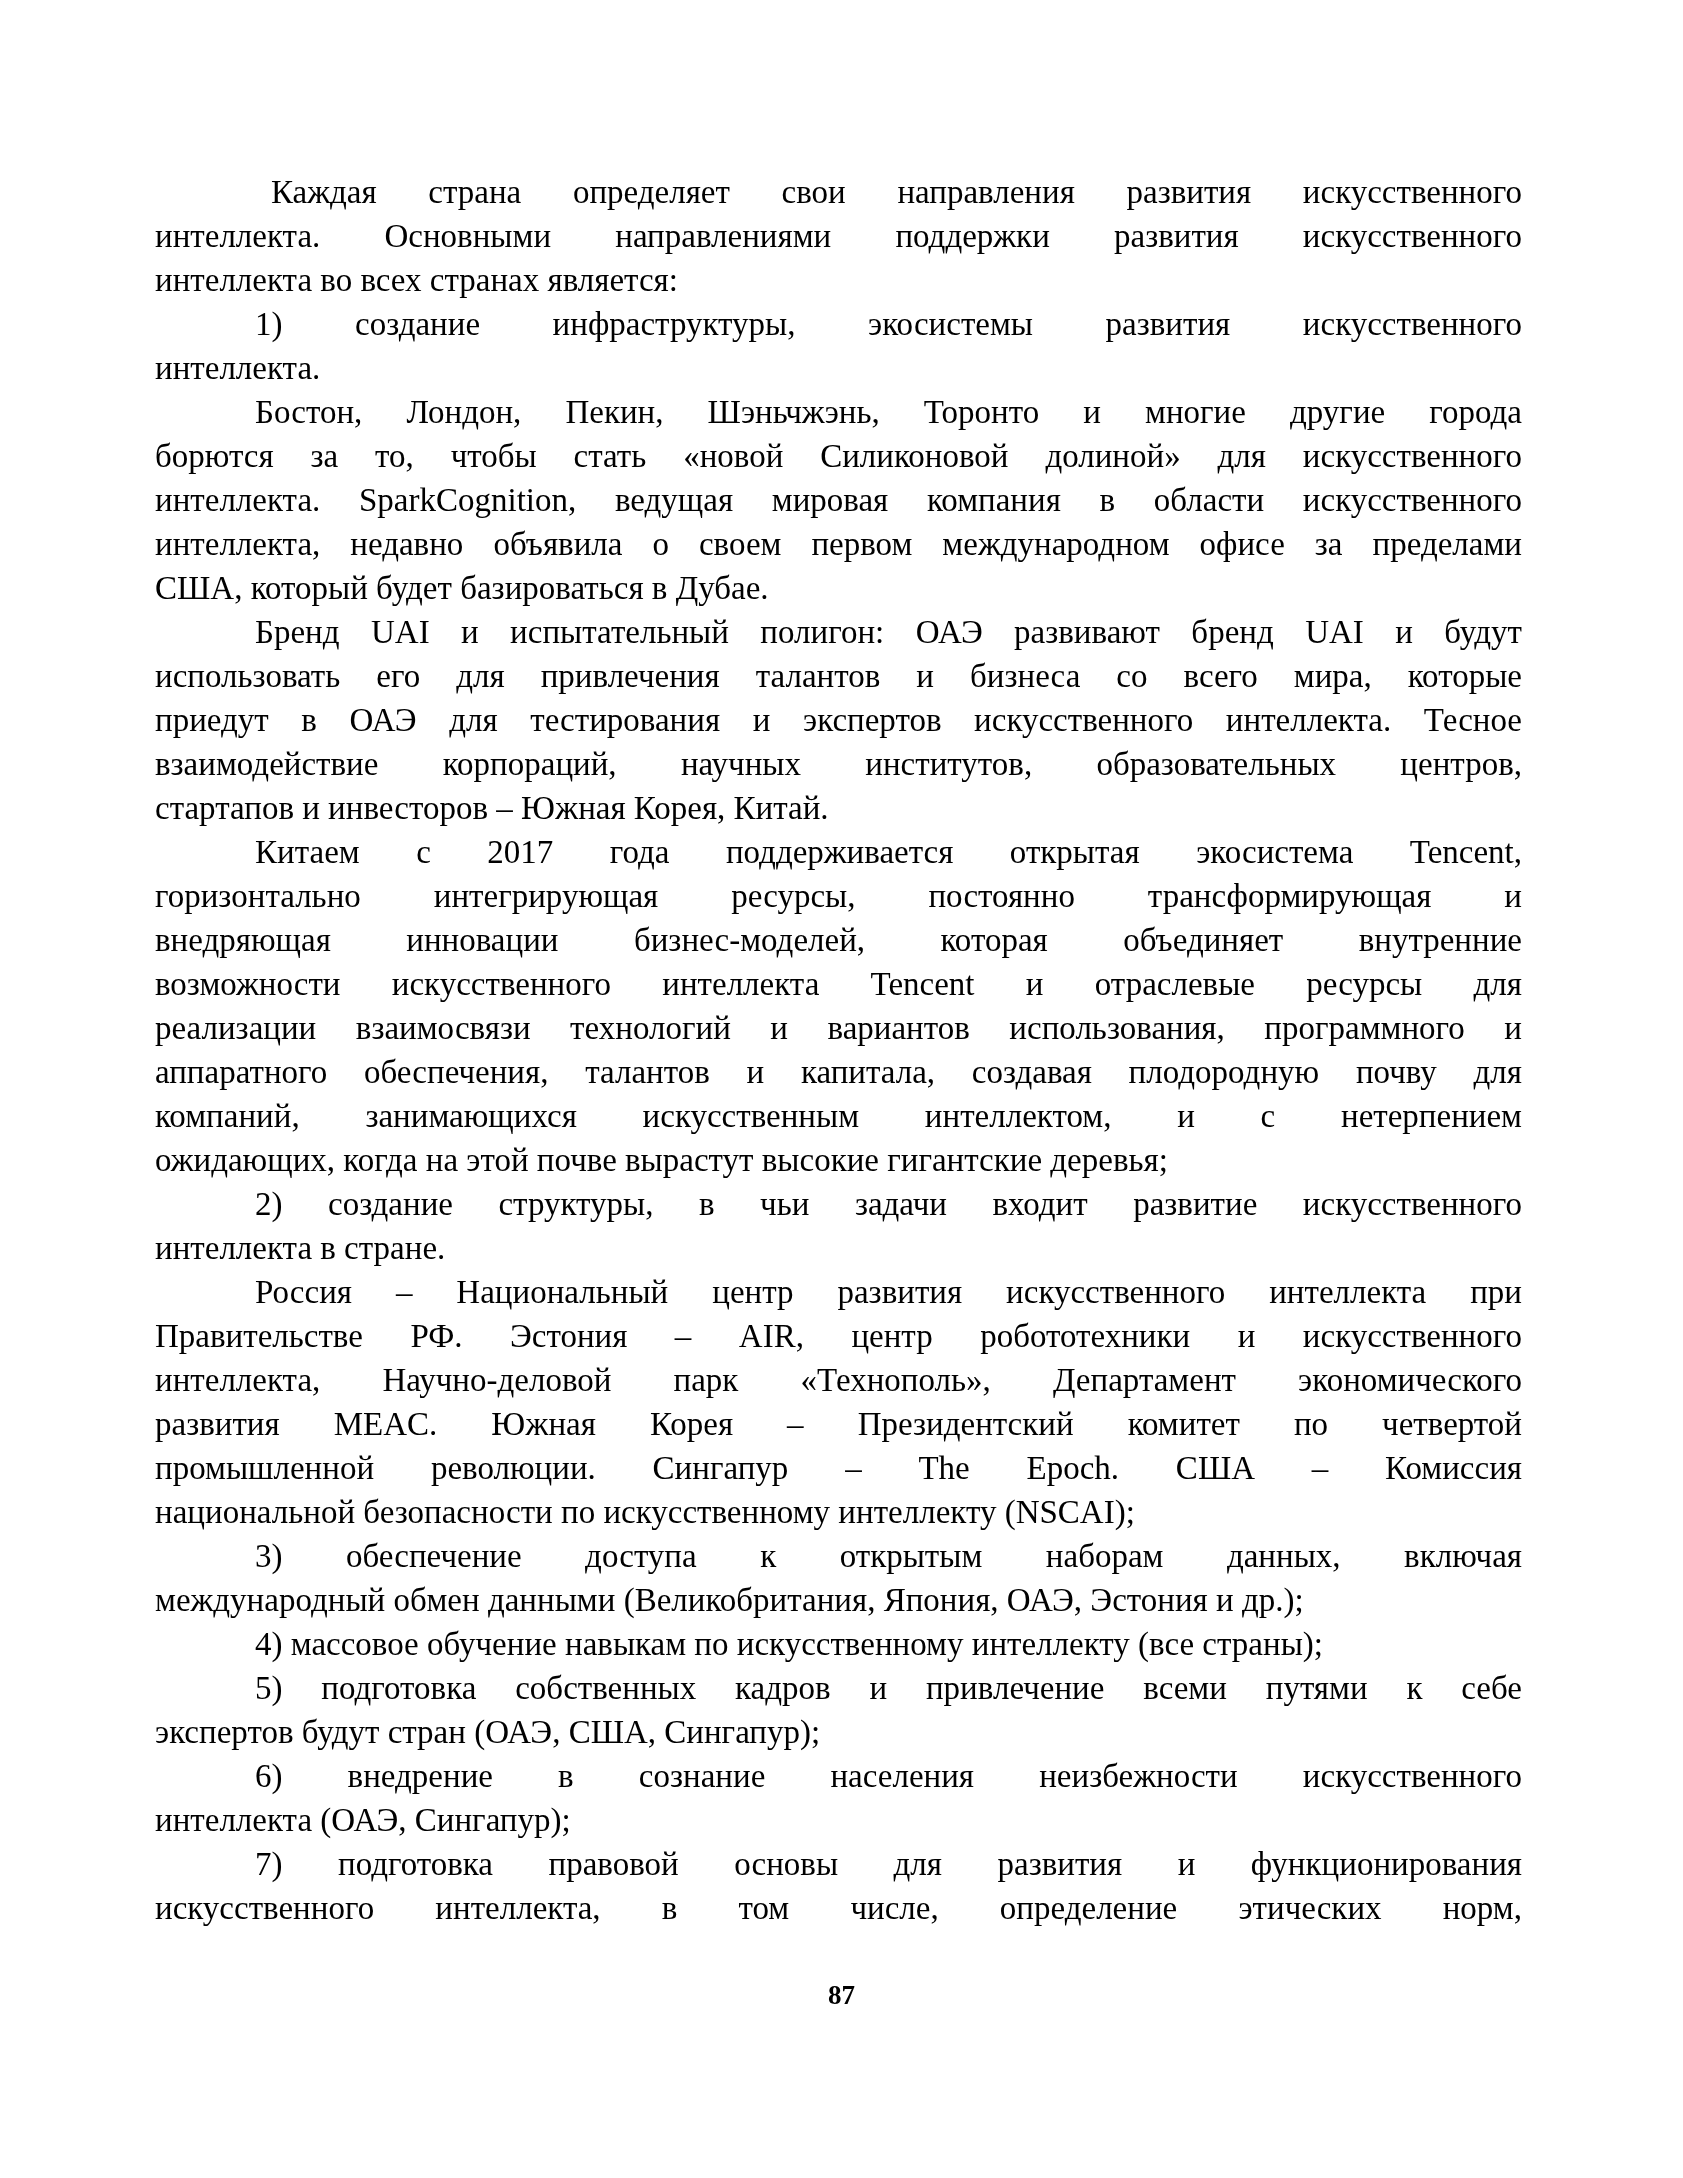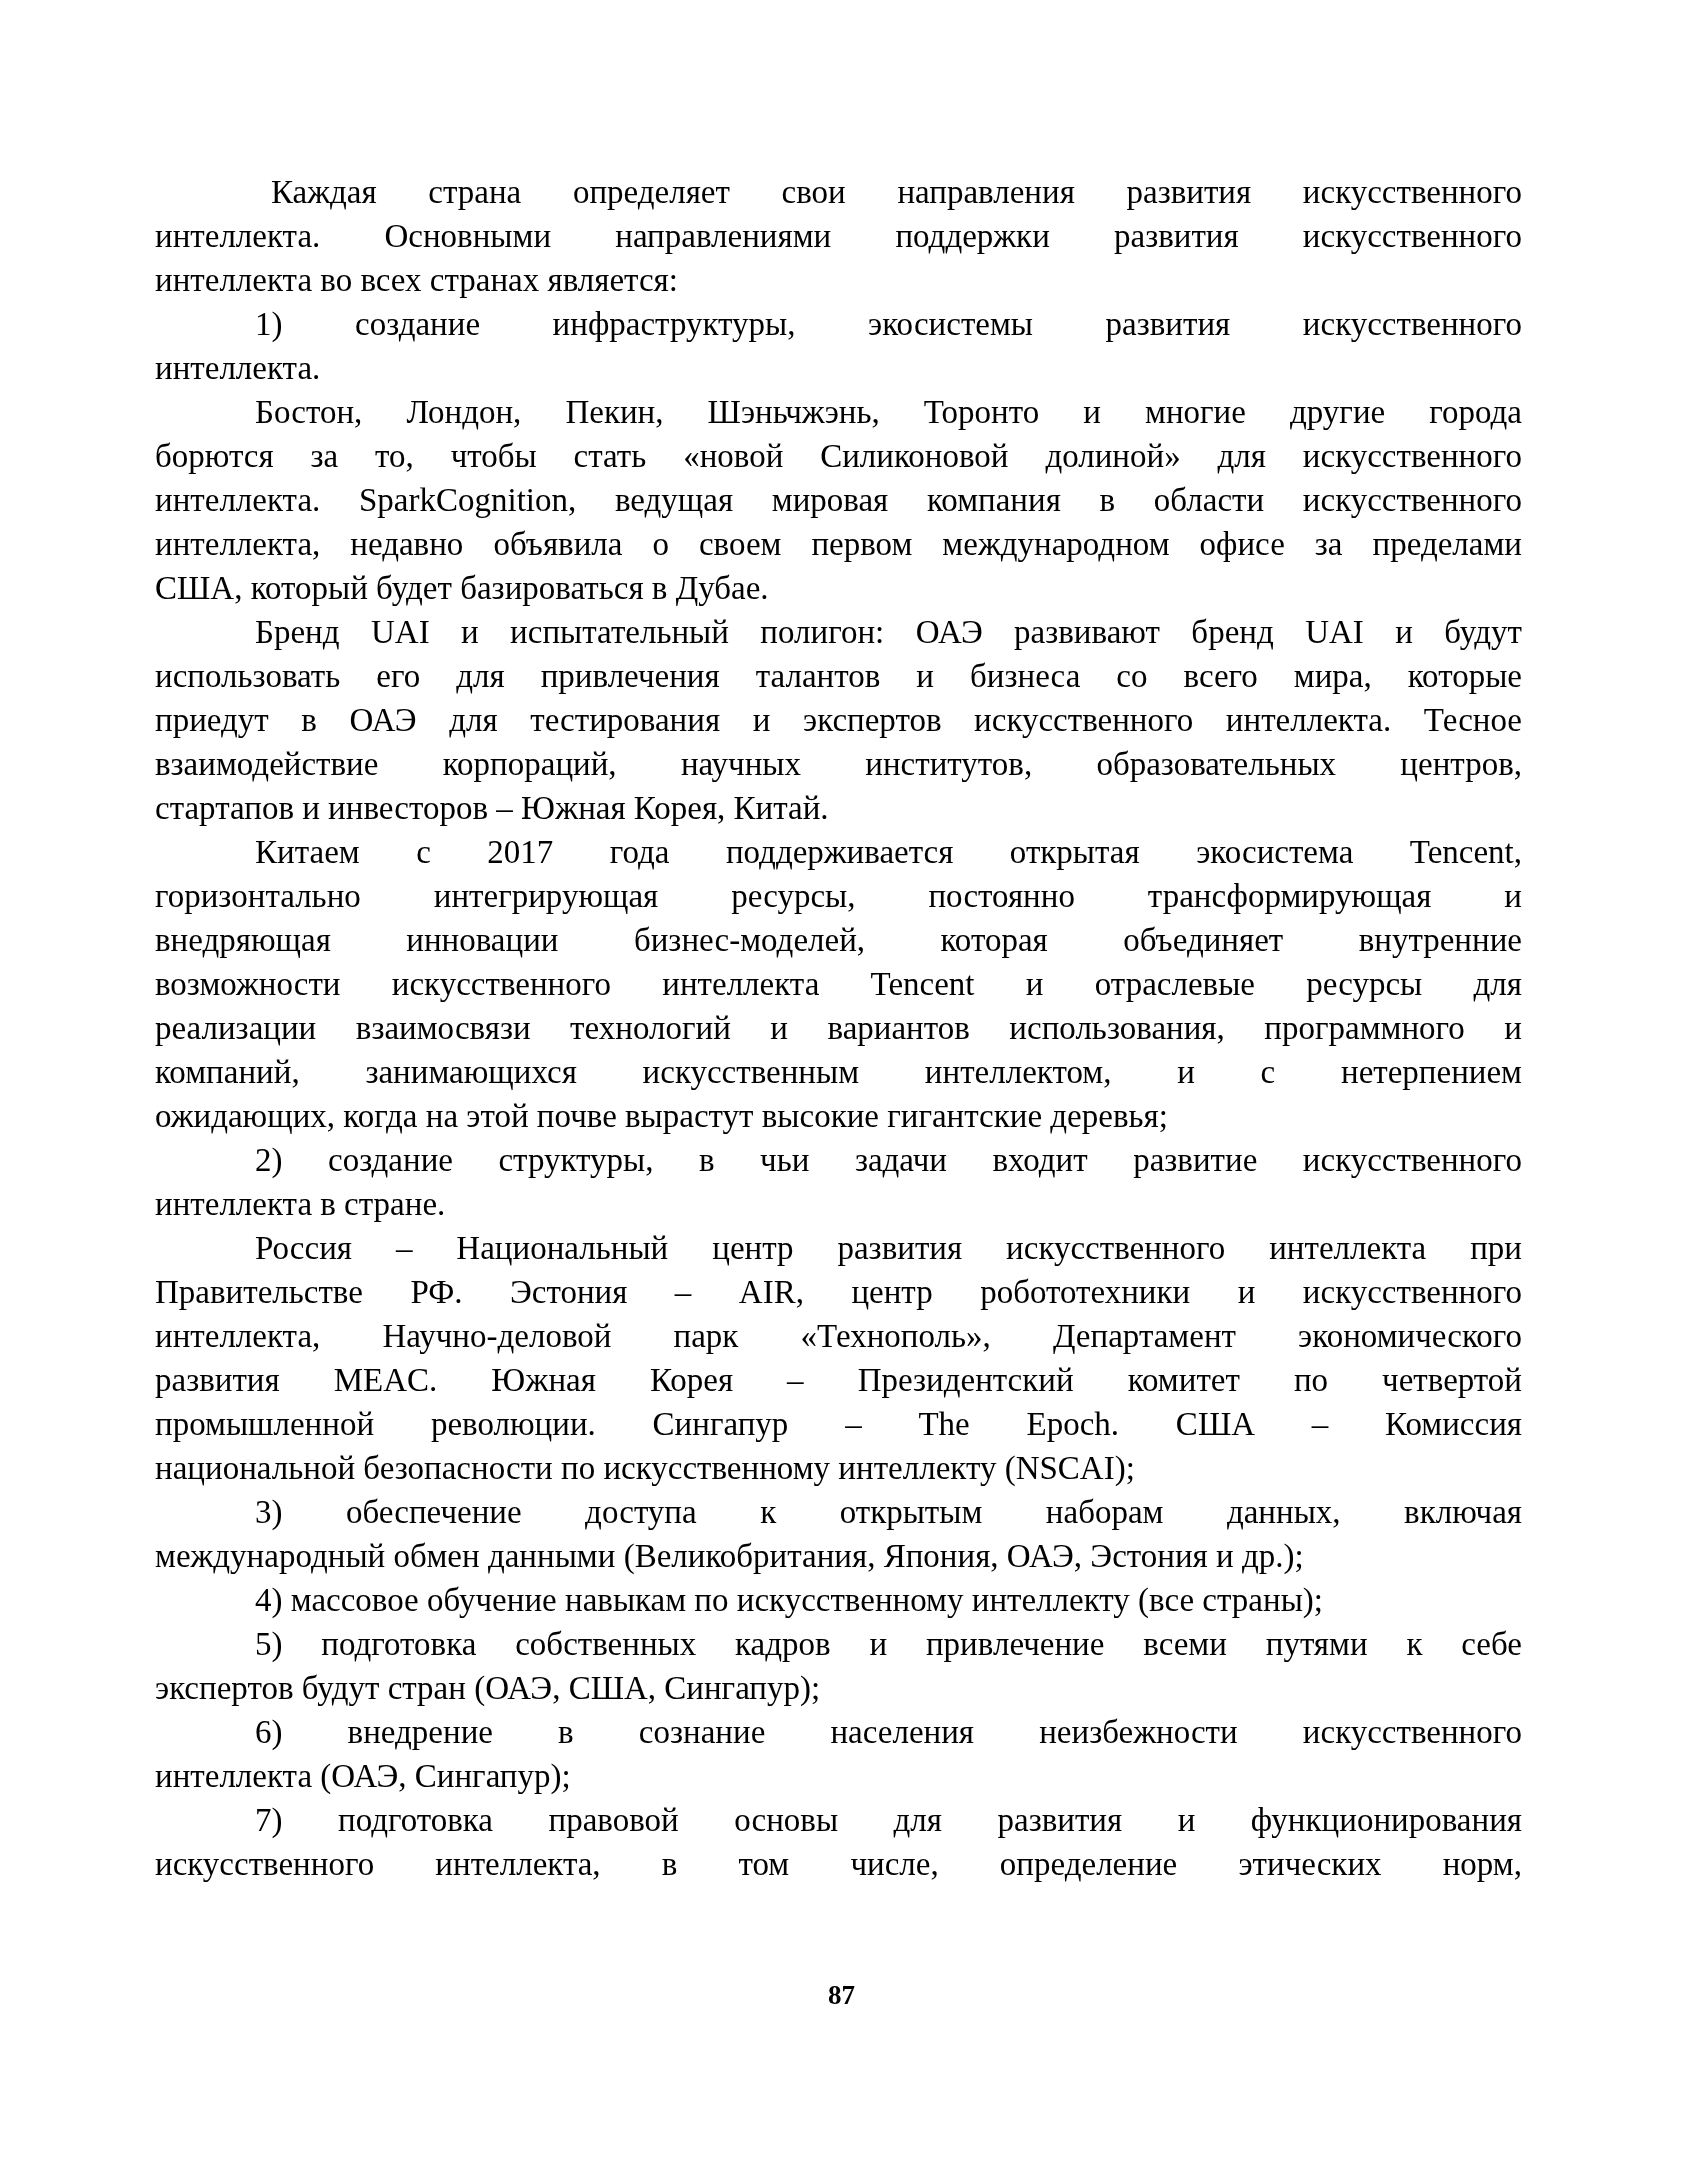--- a/index.html
+++ b/index.html
@@ -136,20 +136,23 @@
       <div class="line">
           <span>внедряющая инновации бизнес-моделей, которая объединяет внутренние</span>
         </div>
       <div class="line">
           <span>возможности искусственного интеллекта Tencent и отраслевые ресурсы для</span>
         </div>
       <div class="line">
           <span>реализации взаимосвязи технологий и вариантов использования, программного и</span>
         </div>
       <div class="line">
+          <span>аппаратного обеспечения, талантов и капитала, создавая плодородную почву для</span>
+        </div>
+      <div class="line">
           <span>компаний, занимающихся искусственным интеллектом, и с нетерпением</span>
         </div>
       <div class="line last">
           <span>ожидающих, когда на этой почве вырастут высокие гигантские деревья;</span>
         </div>
     </div>
 
     <div>
       <div class="line indent">
           <span>2) создание структуры, в чьи задачи входит развитие искусственного</span>

